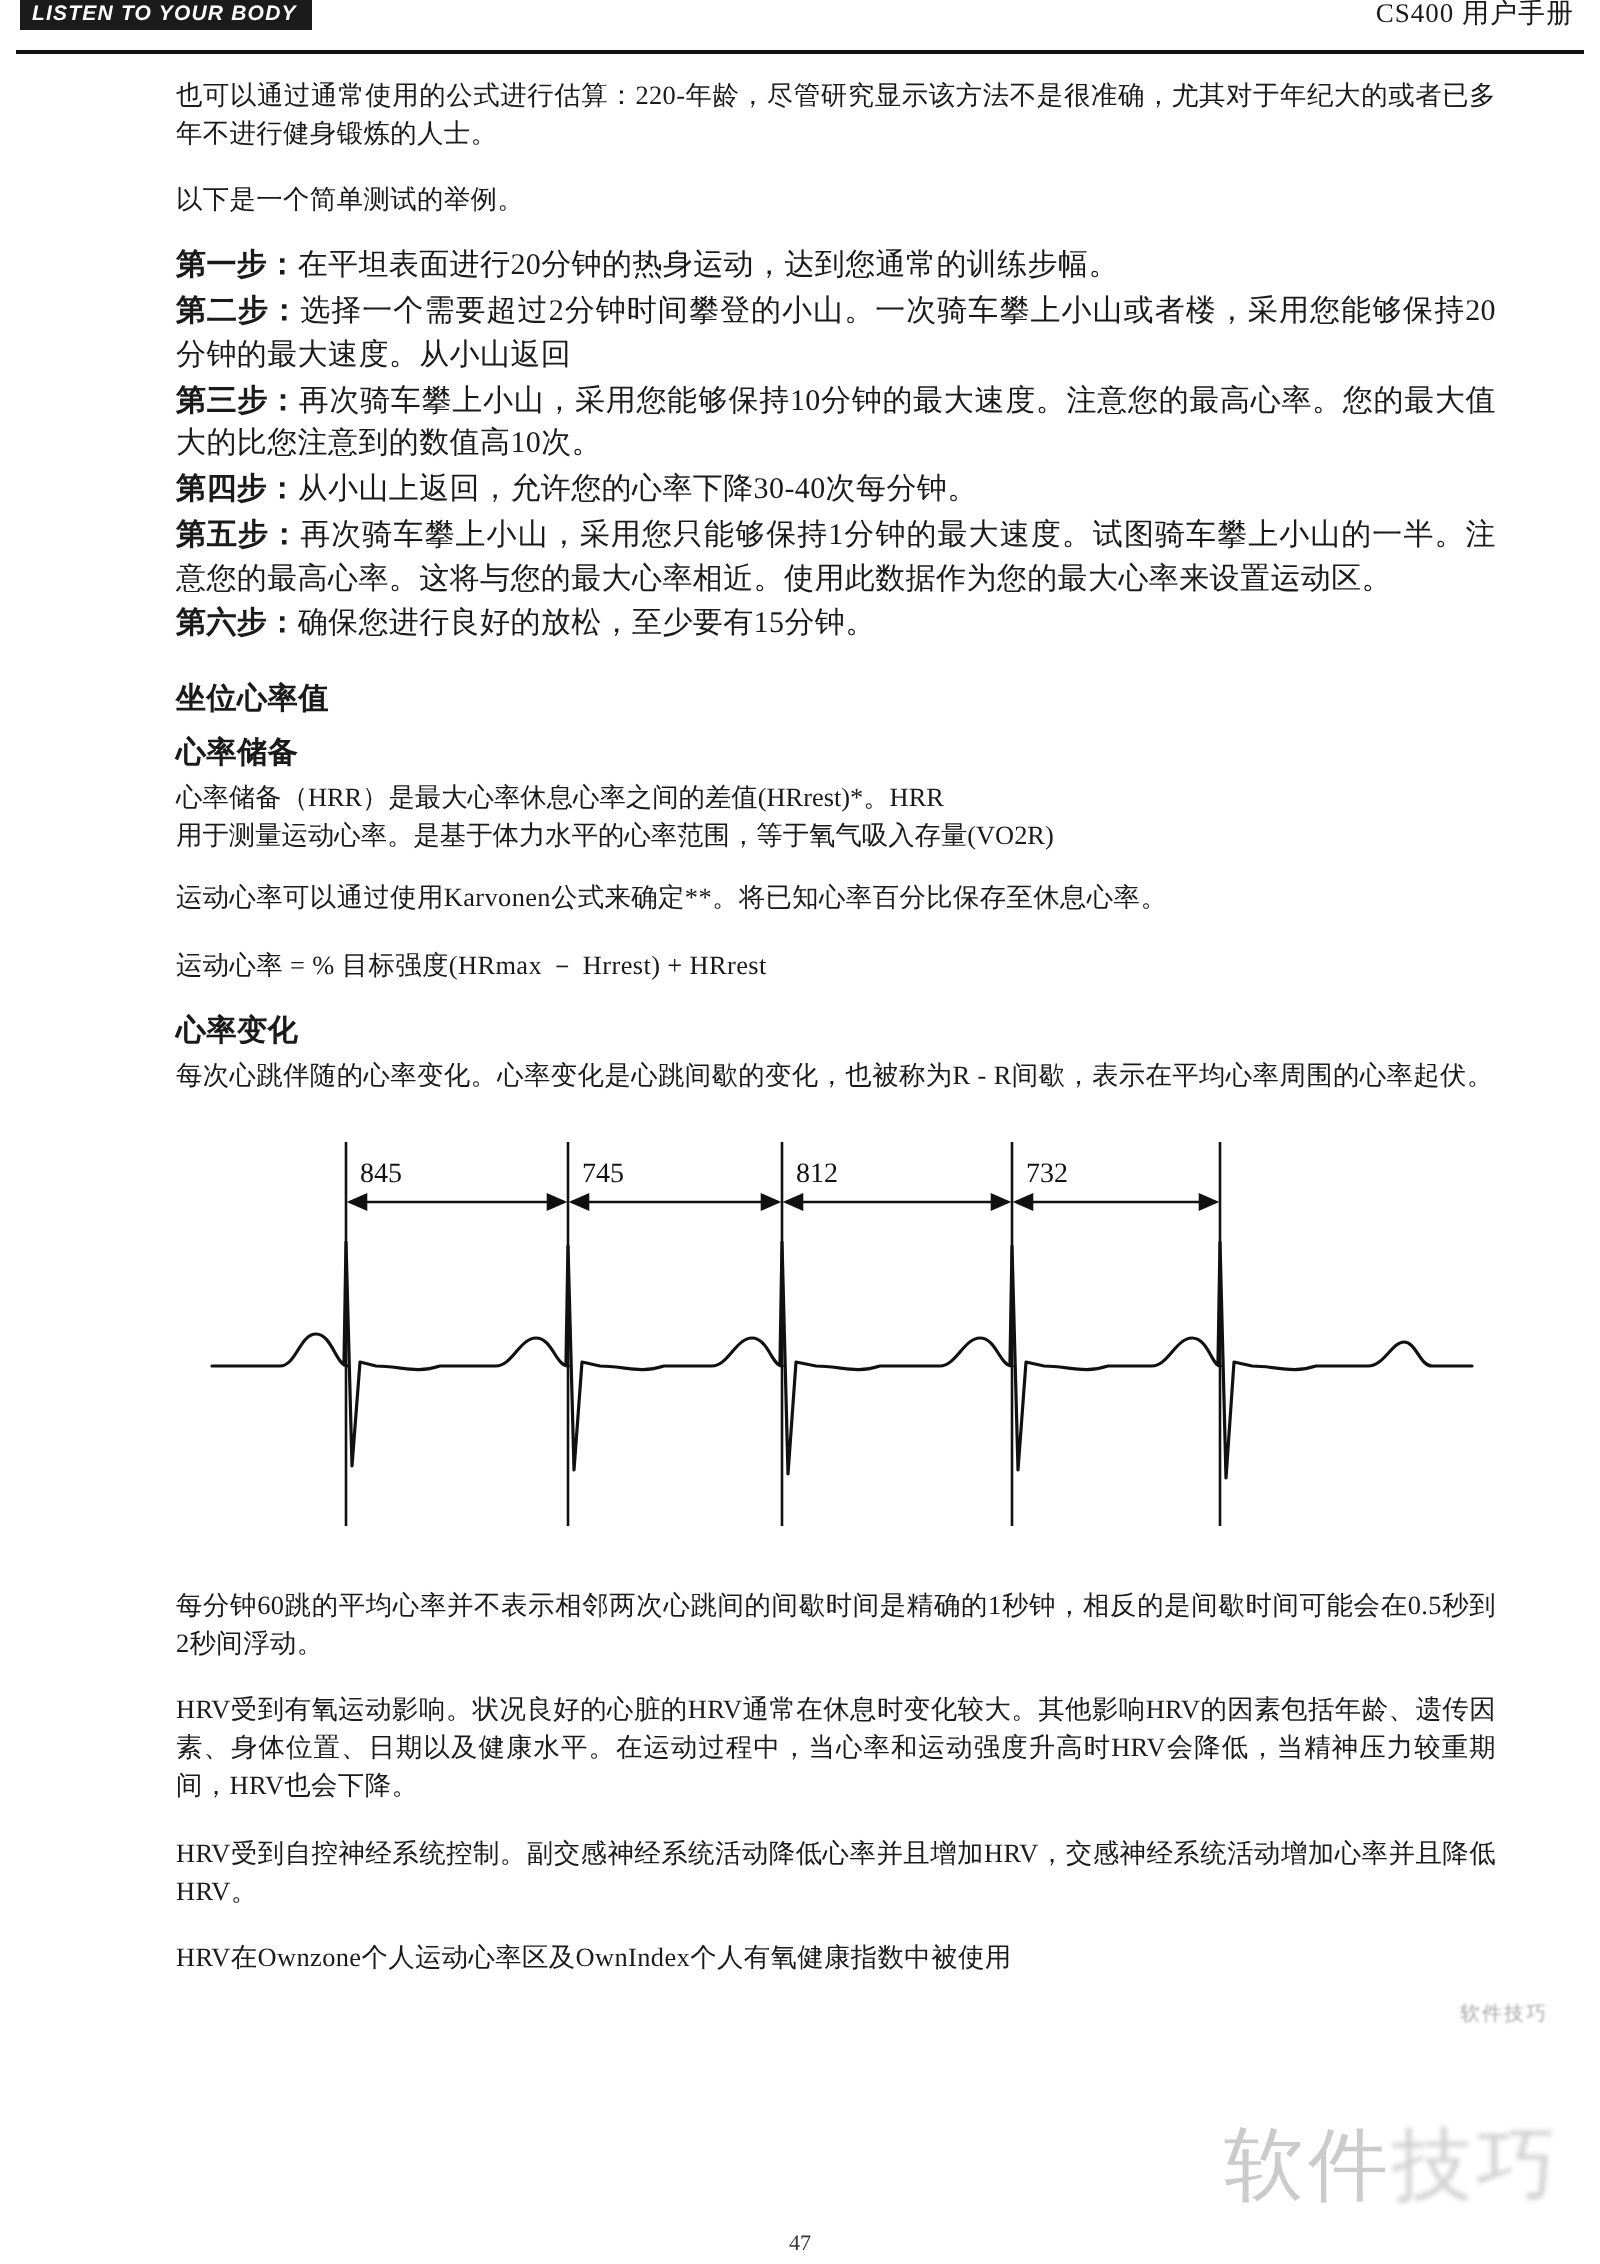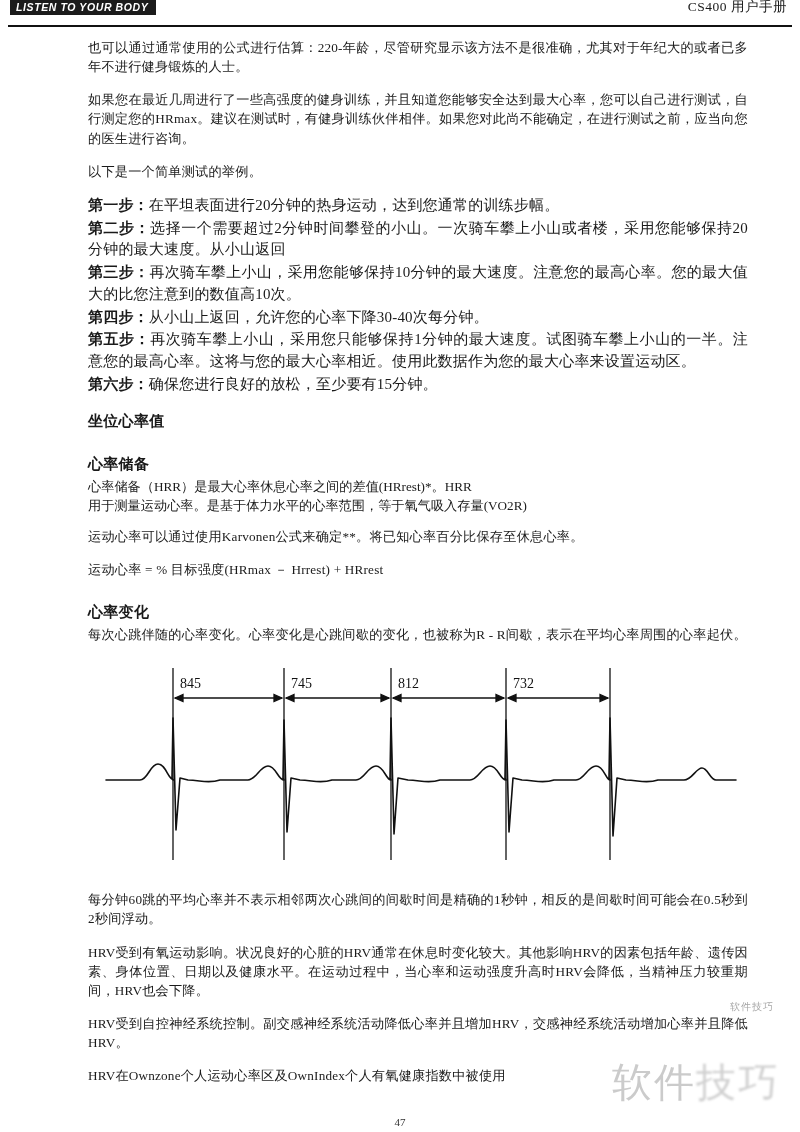--- a/index.html
+++ b/index.html
@@ -86,21 +86,21 @@
   .step b {
     font-weight: bold;
   }
   h2 {
     font-size: 15px;
     font-weight: bold;
     margin: 10px 0 3px 0;
     letter-spacing: 0.3px;
   }
   h2.tight {
-    margin-top: 24px;
+    margin-top: 8px;
   }
   .sub-block {
     font-size: 13.2px;
     line-height: 1.45;
     margin: 0 0 12px 0;
     text-align: justify;
   }
   .line {
     display: block;
   }
@@ -158,21 +158,20 @@
 
   <div class="header">
     <div class="brand-tag">LISTEN TO YOUR BODY</div>
     <div class="header-right">CS400 用户手册</div>
   </div>
   <div class="header-rule"></div>
 
   <div class="content">
 
     <p>也可以通过通常使用的公式进行估算：220-年龄，尽管研究显示该方法不是很准确，尤其对于年纪大的或者已多年不进行健身锻炼的人士。</p>
-    <p>如果您在最近几周进行了一些高强度的健身训练，并且知道您能够安全达到最大心率，您可以自己进行测试，自行测定您的HRmax。建议在测试时，有健身训练伙伴相伴。如果您对此尚不能确定，在进行测试之前，应当向您的医生进行咨询。</p>
     <p>以下是一个简单测试的举例。</p>
 
     <div class="steps">
       <div class="step">
         <b>第一步：</b><span>在平坦表面进行20分钟的热身运动，达到您通常的训练步幅。</span>
       </div>
       <div class="step">
         <b>第二步：</b><span>选择一个需要超过2分钟时间攀登的小山。一次骑车攀上小山或者楼，采用您能够保持20分钟的最大速度。从小山返回</span>
       </div>
       <div class="step">

